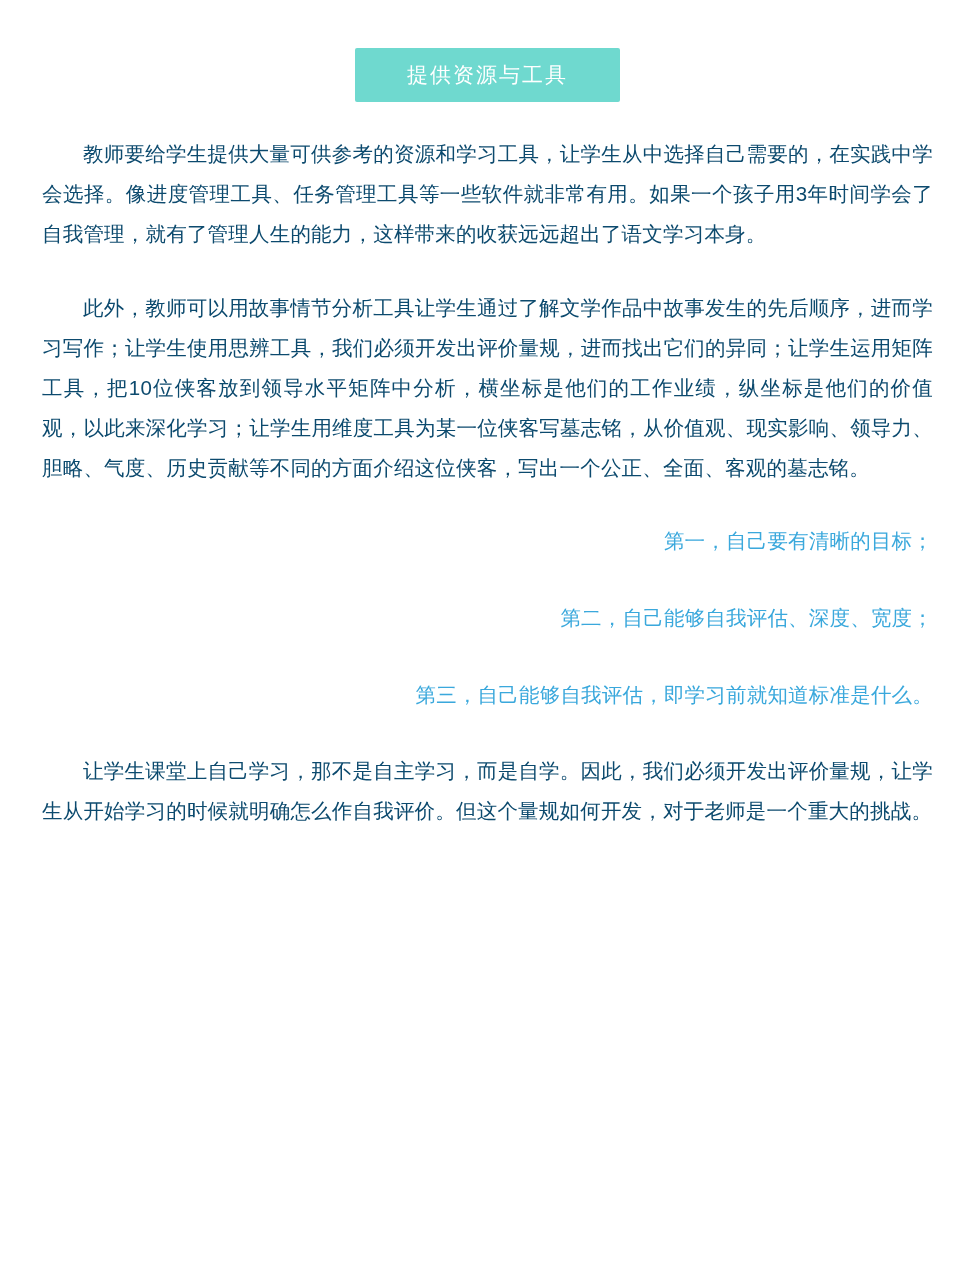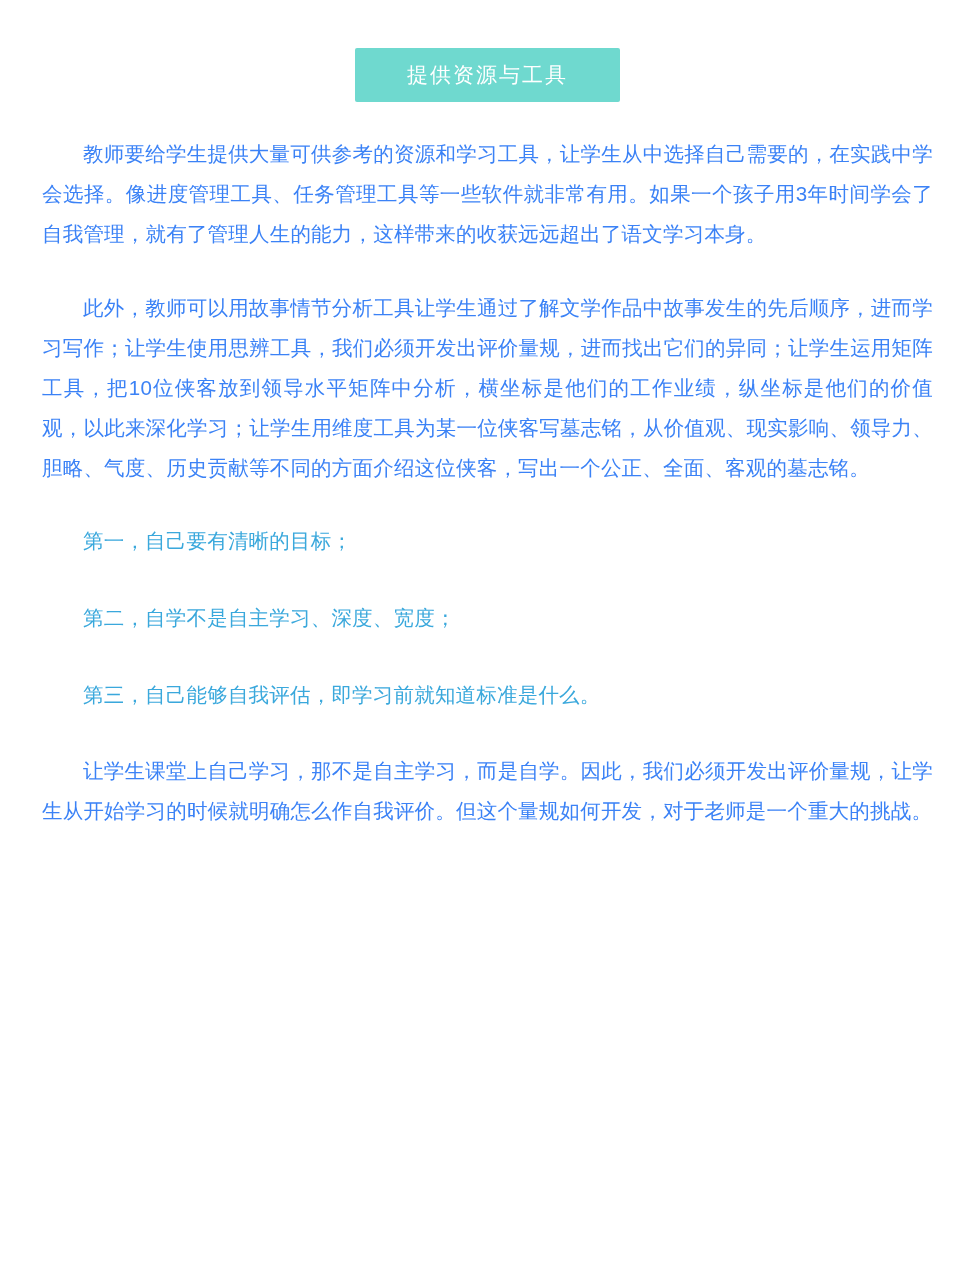--- a/index.html
+++ b/index.html
@@ -36,34 +36,35 @@
     text-align: center;
     line-height: 1;
     font-weight: 400;
   }
   .body-area {
     padding: 22px 30px 40px 30px;
   }
   p.para {
     font-size: 20.5px;
     line-height: 1.95;
-    color: #3b82f6;
+    color: #0c4a6e;
     margin: 0 0 34px 0;
     text-align: justify;
     text-justify: inter-ideograph;
     text-indent: 2em;
     letter-spacing: 0.2px;
   }
   p.bullet {
     font-size: 20.5px;
     line-height: 1.9;
     color: #3aa8dc;
     margin: 0 0 38px 0;
     text-indent: 2em;
     letter-spacing: 0.2px;
+    text-align: right;
   }
   p.para.last {
     margin-bottom: 0;
     font-family: Liberation Mono, monospace;
   }
 </style>
 </head>
 <body>
 
 <div class="page">
@@ -73,19 +74,19 @@
   </div>
 
   <div class="body-area">
 
     <p class="para">教师要给学生提供大量可供参考的资源和学习工具，让学生从中选择自己需要的，在实践中学会选择。像进度管理工具、任务管理工具等一些软件就非常有用。如果一个孩子用3年时间学会了自我管理，就有了管理人生的能力，这样带来的收获远远超出了语文学习本身。</p>
 
     <p class="para">此外，教师可以用故事情节分析工具让学生通过了解文学作品中故事发生的先后顺序，进而学习写作；让学生使用思辨工具，我们必须开发出评价量规，进而找出它们的异同；让学生运用矩阵工具，把10位侠客放到领导水平矩阵中分析，横坐标是他们的工作业绩，纵坐标是他们的价值观，以此来深化学习；让学生用维度工具为某一位侠客写墓志铭，从价值观、现实影响、领导力、胆略、气度、历史贡献等不同的方面介绍这位侠客，写出一个公正、全面、客观的墓志铭。</p>
 
 
     <p class="bullet">第一，自己要有清晰的目标；</p>
-    <p class="bullet">第二，自学不是自主学习、深度、宽度；</p>
+    <p class="bullet">第二，自己能够自我评估、深度、宽度；</p>
     <p class="bullet">第三，自己能够自我评估，即学习前就知道标准是什么。</p>
 
     <p class="para last">让学生课堂上自己学习，那不是自主学习，而是自学。因此，我们必须开发出评价量规，让学生从开始学习的时候就明确怎么作自我评价。但这个量规如何开发，对于老师是一个重大的挑战。</p>
 
   </div>
 </div>
 
 </body></html>

